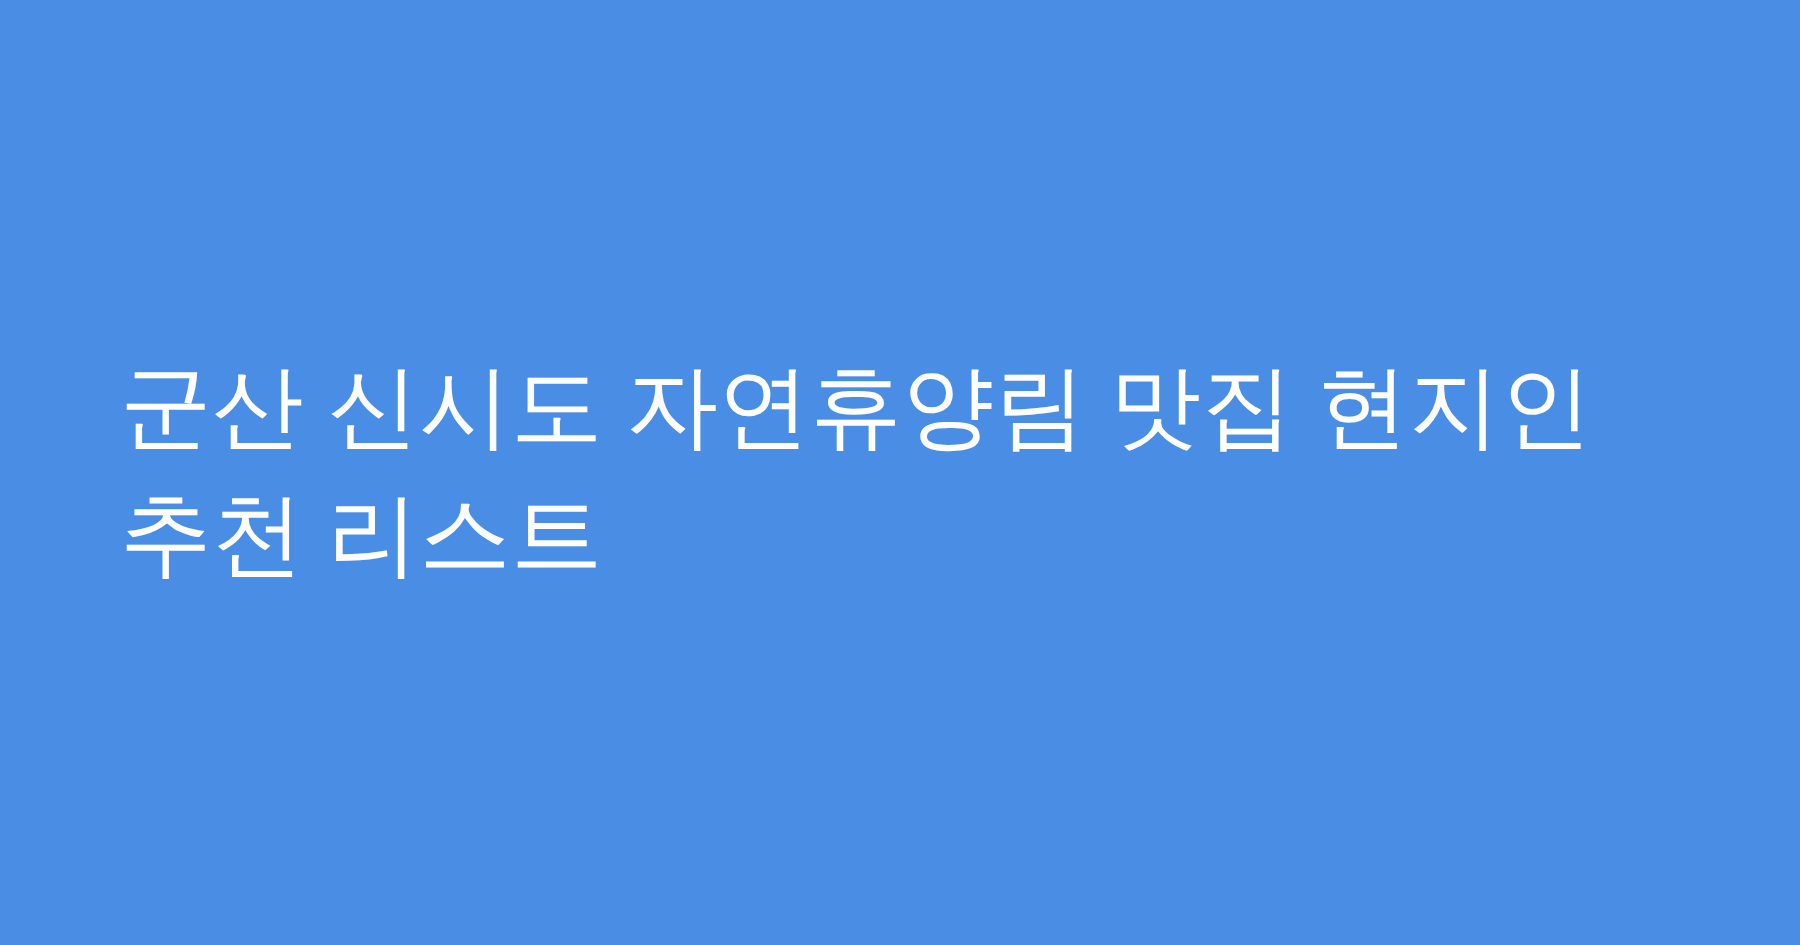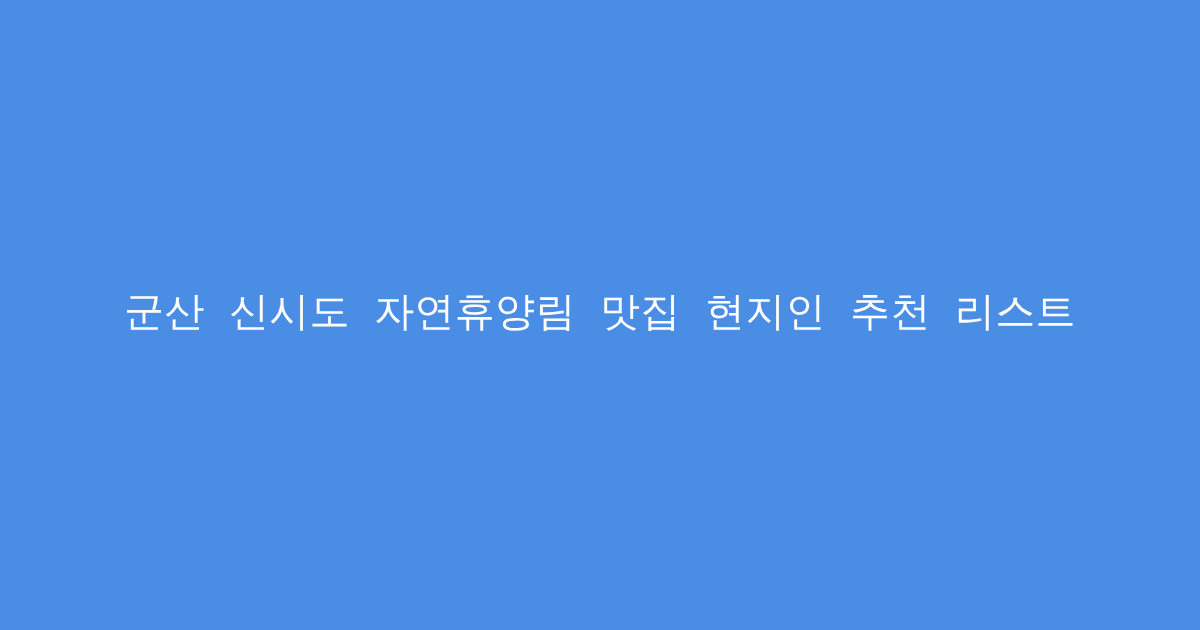--- a/index.html
+++ b/index.html
@@ -31,22 +31,22 @@
     display: flex;
     align-items: center;
     justify-content: center;
     text-align: center;
   }
 
   .og-title {
     margin: 0;
     padding: 0;
     color: #fdfdfd;
-    font-family: Liberation Mono, monospace;
-    font-size: 40px;
+    font-family: Liberation Serif, serif;
+    font-size: 61px;
     font-weight: 400;
     line-height: 85px;
     letter-spacing: 0.3px;
     text-align: left;
     word-break: keep-all;
     white-space: normal;
     text-rendering: geometricPrecision;
     -webkit-font-smoothing: antialiased;
   }
 </style>

